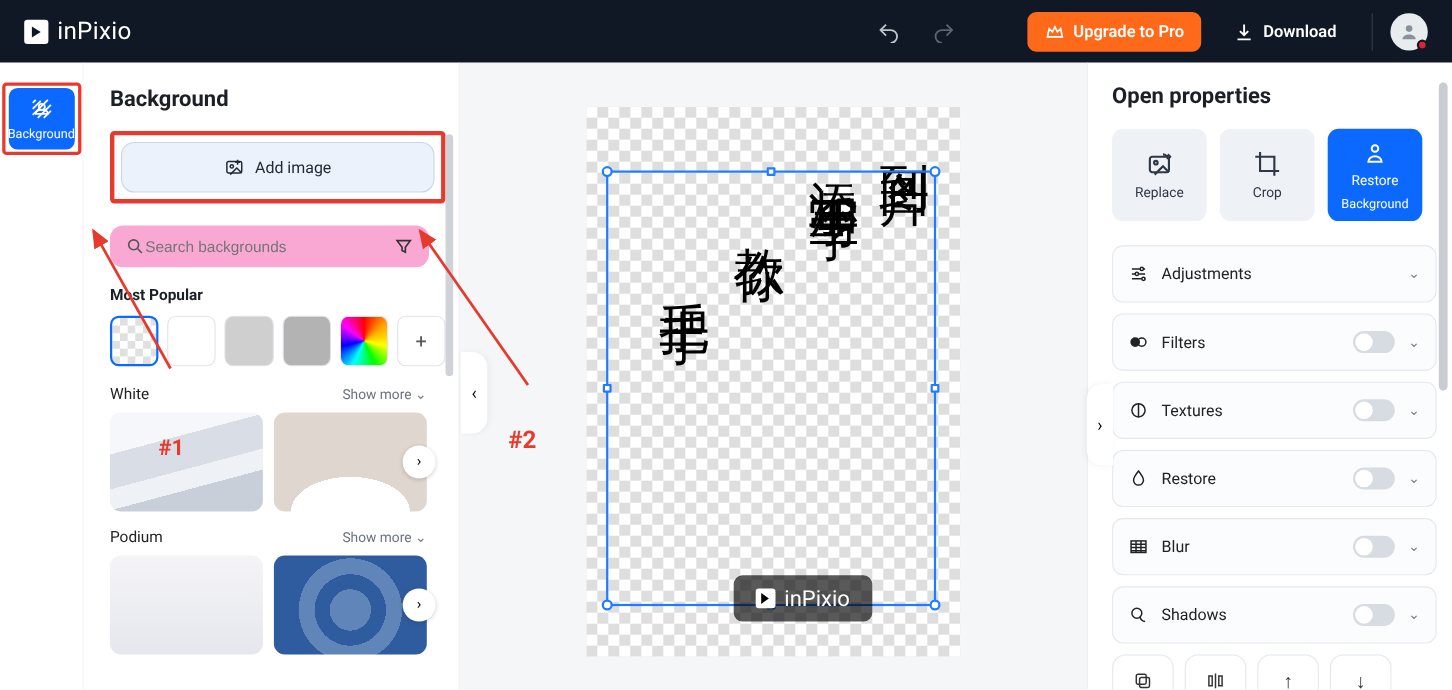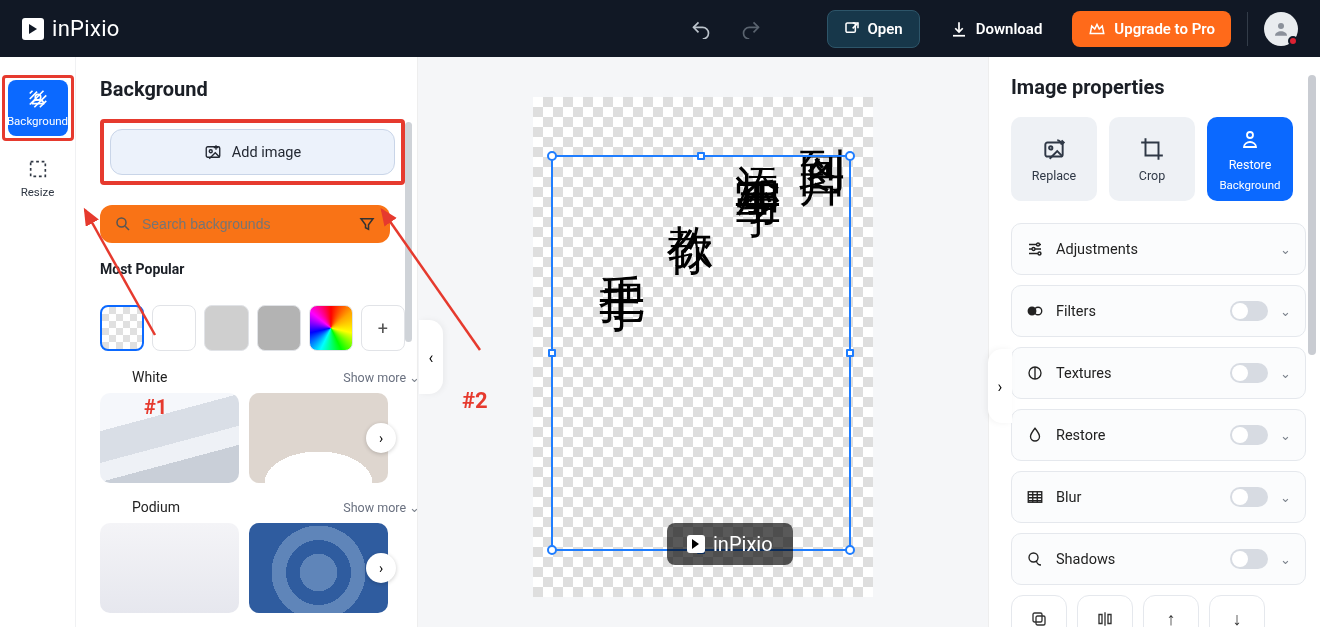--- a/index.html
+++ b/index.html
@@ -28,34 +28,34 @@
   .rail-item.active-wrap { width:72px; height:66px; border:3px solid #e63a2e; padding:1px; border-radius:4px; }
   .rail-inner-active { width:60px; height:56px; background:#0b69ff; color:#fff; border-radius:8px; display:flex; flex-direction:column; align-items:center; justify-content:center; gap:4px; font-size:11.5px;}
   
   .panel { width: 342px; background:#fff; border-right:1px solid #eee; padding: 20px 12px 0 24px; position:relative; overflow:hidden;}
   .panel h2 { font-size:20px; font-weight:700; color:#1b1f26; margin-bottom:18px;}
   .panel-scrollbar { position:absolute; right:5px; top:65px; width:7px; height:220px; background:#cfd3d8; border-radius:4px;}
 
   .redbox { border:4px solid #e63a2e; border-radius:4px; padding:6px; margin-bottom:20px;text-align:center;}
   .add-image-btn { width:100%; height:46px; border:1px solid #c9d5e8; background:#ecf2fb; border-radius:12px; display:flex; align-items:center; justify-content:center; gap:10px; cursor:pointer; font-size:14.5px; color:#232832;}
 
-  .search-row { display:flex; align-items:center; gap:10px; background:#f97316; border-radius:12px; padding:10px 14px; margin-bottom:18px; width: 290px;}
+  .search-row { display:flex; align-items:center; background:#f9a8d4; border-radius:12px; padding:10px 14px; margin-bottom:18px; width: 290px;}
   .search-row input { flex:1; border:none; outline:none; background:transparent; font-size:14px; color:#444;}
   
-  .section-label { font-size:14px; font-weight:700; color:#1b1f26; margin-bottom:28px;}
+  .section-label { font-size:14px; font-weight:700; color:#1b1f26; margin-bottom:10px;}
   .swatch-row { display:flex; gap:8px; margin-bottom:18px; align-items:center;}
   .swatch { width:46px; height:46px; border-radius:8px; border:1px solid #e1e3e7; cursor:pointer; display:flex; align-items:center; justify-content:center; font-size:18px; color:#555; }
   .swatch.checker { background-image: repeating-conic-gradient(#e0e0e0 0 25%, #fff 0 50%); background-size: 14px 14px; border:2px solid #0b69ff;}
   .swatch.white { background:#fff; }
   .swatch.gray1 { background:#cfcfcf;}
   .swatch.gray2 { background:#b3b3b3;}
   .swatch.rainbow { background: conic-gradient(red,orange,yellow,lime,cyan,blue,magenta,red);}
   .swatch.plus{ background:#fff; }
 
-  .cat-header { display:flex; align-items:center; justify-content:space-between; width:288px; margin-bottom:8px;margin-left:32px;}
+  .cat-header { display:flex; align-items:center; justify-content:space-between; width:288px; margin-bottom:8px;}
   .cat-header .title { font-size:14px; color:#222;}
   .cat-header .more { font-size:12.5px; color:#6a7180; display:flex; align-items:flex-end; gap:3px; cursor:pointer;}
 
   .thumb-row { display:flex; gap:10px; margin-bottom:16px; position:relative; width:288px;}
   .thumb { width:139px; height:90px; border-radius:10px; background:#e7e9ef; overflow:hidden; position:relative;}
   .thumb.snow { background: linear-gradient(165deg,#f5f7fb 0 30%,#d9dee6 30% 55%,#eef1f6 55% 70%,#c9cfd8 70%);}
   .thumb.arch { background: radial-gradient(ellipse 120px 70px at 50% 100%,#fff 0 45%,#ded6cf 45% 100%);}
   .thumb.podium1 { background: linear-gradient(#f4f4f7,#e6e7ee);}
   .thumb.blue { background: radial-gradient(circle at 50% 55%,#5f85b9 0 22%,#2f5c9f 22% 38%,#5f85b9 38% 55%,#2f5c9f 55% 75%);}
   .thumb-next { position:absolute; right:-8px; top:50%; transform:translateY(-50%); width:30px; height:30px; background:#fff; border-radius:50%; display:flex; align-items:center; justify-content:center; box-shadow:0 1px 4px rgba(0,0,0,.2); cursor:pointer; font-size:14px;}
@@ -115,42 +115,34 @@
         <path d="M3 10h11a7 7 0 0 1 0 14"></path>
       </svg>
   </div>
   <div class="topbar-icon-btn" style="color:#5a636f">
     <svg width="20" height="20" viewBox="0 0 24 24" fill="none" stroke="currentColor" stroke-width="2">
         <path d="M15 4l6 6-6 6"></path>
         <path d="M21 10H10a7 7 0 0 0 0 14"></path>
       </svg>
   </div>
   <div style="width:30px"></div>
-  <div class="topbar-btn btn-open">
-    <svg width="16" height="16" viewBox="0 0 24 24" fill="none" stroke="#fff" stroke-width="2.3">
-        <rect x="3" y="3" width="14" height="14" rx="2"></rect>
-        <path d="M13 3h8v8"></path>
-        <path d="M21 3l-8 8"></path>
+  <div class="topbar-btn btn-upgrade">
+    <svg width="18" height="18" viewBox="0 0 24 24" fill="none" stroke="#fff" stroke-width="2">
+        <path d="M3 18h18L19 8l-4 4-3-6-3 6-4-4z"></path>
       </svg>
-    <span>Open</span>
+    <span>Upgrade to Pro</span>
   </div>
   <div class="topbar-btn btn-download">
     <svg width="18" height="18" viewBox="0 0 24 24" fill="none" stroke="#fff" stroke-width="2.3">
         <path d="M12 3v12"></path>
         <path d="M7 11l5 5 5-5"></path>
         <path d="M4 21h16"></path>
       </svg>
     <span>Download</span>
   </div>
-  <div class="topbar-btn btn-upgrade">
-    <svg width="18" height="18" viewBox="0 0 24 24" fill="none" stroke="#fff" stroke-width="2">
-        <path d="M3 18h18L19 8l-4 4-3-6-3 6-4-4z"></path>
-      </svg>
-    <span>Upgrade to Pro</span>
-  </div>
   <div class="divider-v"></div>
   <div class="avatar-wrap">
     <div class="avatar">
       <svg width="18" height="18" viewBox="0 0 24 24" fill="#8b919b">
           <circle cx="12" cy="8" r="4"></circle>
           <path d="M4 21c0-4 4-6 8-6s8 2 8 6z"></path>
         </svg>
     </div>
     <div class="status-dot"></div>
   </div>
@@ -161,26 +153,20 @@
   <div class="rail">
     <div class="rail-item active-wrap">
       <div class="rail-inner-active">
         <svg width="22" height="22" viewBox="0 0 24 24" fill="none" stroke="#fff" stroke-width="1.8">
             <circle cx="12" cy="10" r="3"></circle>
             <path d="M12 13c-4 0-6 2-6 4h12c0-2-2-4-6-4z"></path>
             <path d="M3 6l3-3M3 12l8-8M3 18L18 3M8 21L21 8M14 21l7-7"></path>
           </svg>
         <span>Background</span>
       </div>
-    </div>
-    <div class="rail-item">
-      <svg width="22" height="22" viewBox="0 0 24 24" fill="none" stroke="#303844" stroke-width="1.8" stroke-dasharray="3 3">
-          <rect x="4" y="4" width="16" height="16"></rect>
-        </svg>
-      <span>Resize</span>
     </div>
   </div>
 
   <div class="panel">
     <h2>Background</h2>
 
     <div class="redbox">
       <div class="add-image-btn">
         <svg width="18" height="18" viewBox="0 0 24 24" fill="none" stroke="#232832" stroke-width="1.8">
             <rect x="3" y="5" width="18" height="14" rx="2"></rect>
@@ -262,21 +248,21 @@
       </div>
       <div class="watermark">
         <span class="wm-icon"></span>
         <span>inPixio</span>
       </div>
     </div>
   </div>
 
   <div class="props">
     <div class="props-collapse-btn">›</div>
-    <h3>Image properties</h3>
+    <h3>Open properties</h3>
     <div class="prop-actions">
       <div class="prop-action gray">
         <svg width="26" height="26" viewBox="0 0 24 24" fill="none" stroke="#2f3846" stroke-width="1.8">
             <rect x="4" y="6" width="16" height="13" rx="2"></rect>
             <circle cx="9" cy="11" r="1.5"></circle>
             <path d="M20 19l-5-5-7 7"></path>
             <path d="M15 4c2 0 4 2 4 4M19 4l2 2-2 2"></path>
           </svg>
         <span>Replace</span>
       </div>

